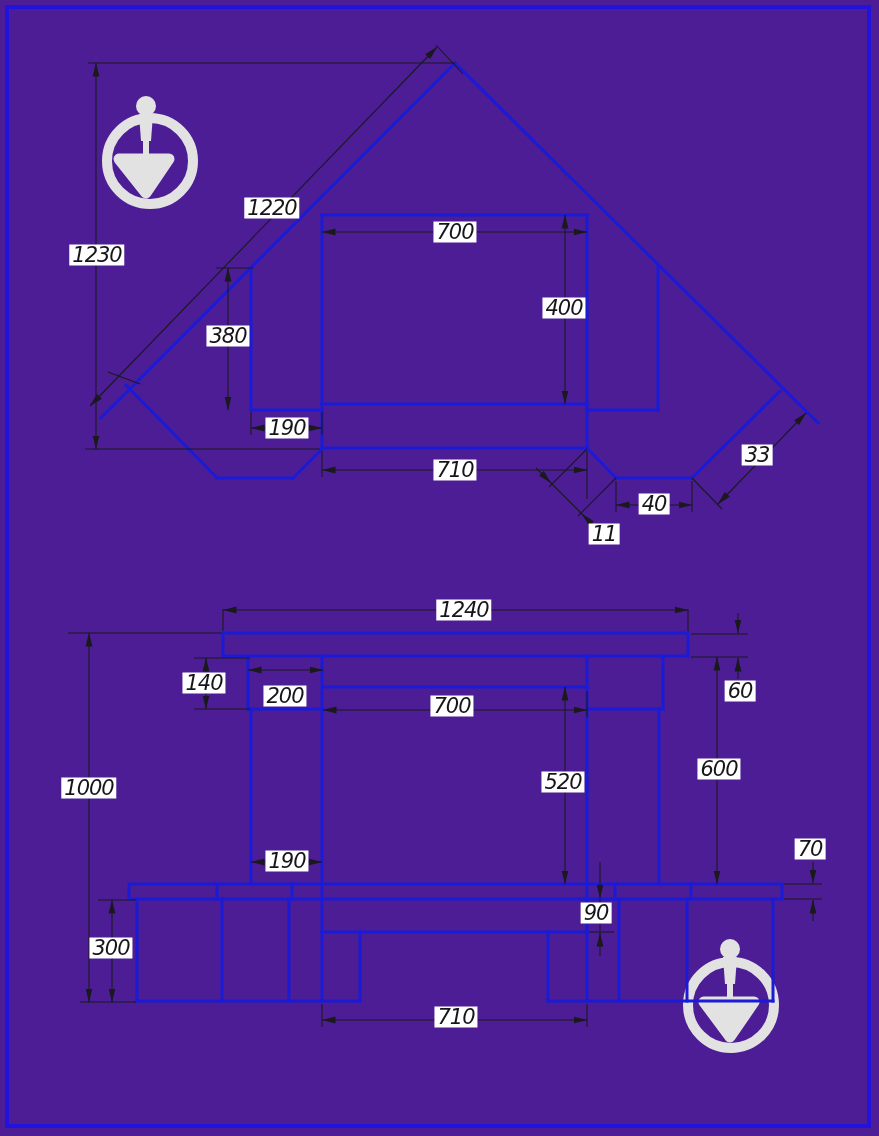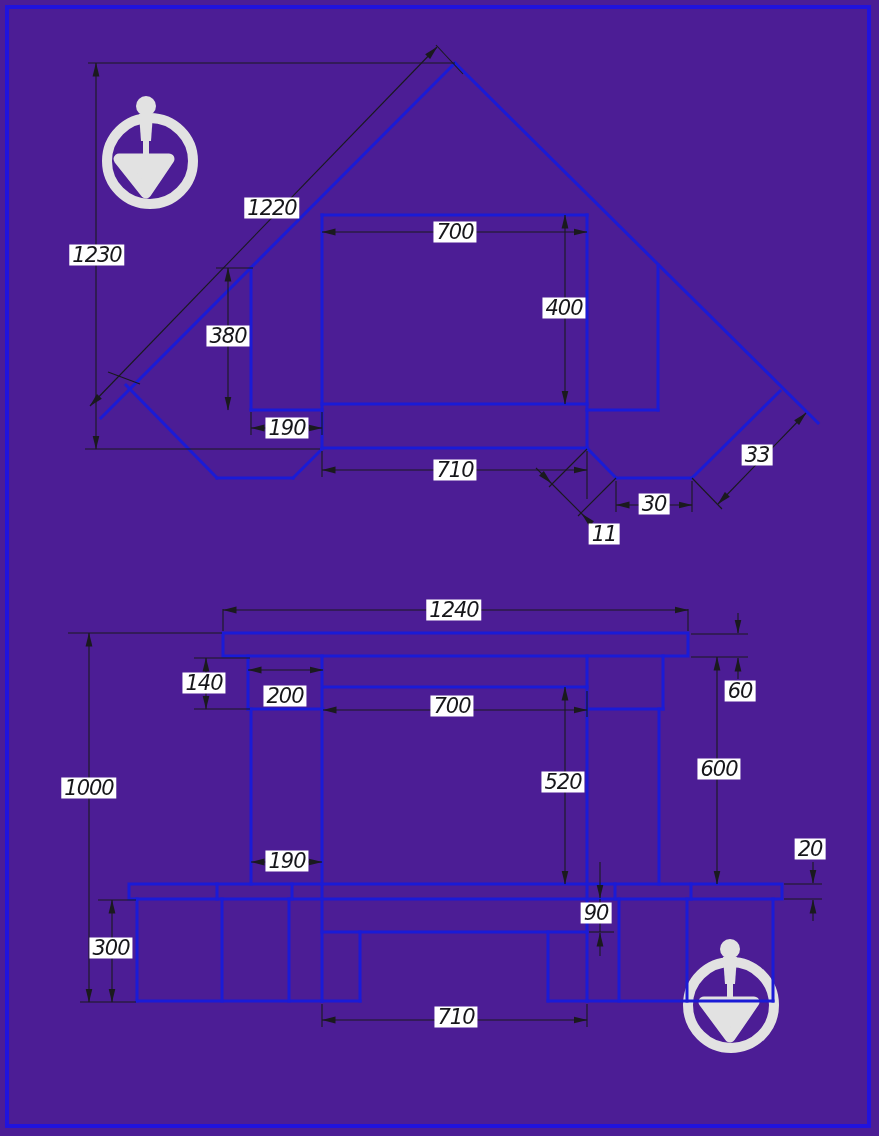--- a/index.html
+++ b/index.html
@@ -184,31 +184,31 @@
   </svg>
 
   <div class="dim" style="left:272px;top:208px">1220</div>
   <div class="dim" style="left:97px;top:255px">1230</div>
   <div class="dim" style="left:455px;top:232px">700</div>
   <div class="dim" style="left:564px;top:308px">400</div>
   <div class="dim" style="left:228px;top:336px">380</div>
   <div class="dim" style="left:287px;top:428px">190</div>
   <div class="dim" style="left:455px;top:470px">710</div>
   <div class="dim" style="left:604px;top:534px">11</div>
-  <div class="dim" style="left:654px;top:504px">30</div>
+  <div class="dim" style="left:654px;top:504px">40</div>
   <div class="dim" style="left:757px;top:455px">33</div>
 
-  <div class="dim" style="left:454px;top:610px">1240</div>
+  <div class="dim" style="left:464px;top:610px">1240</div>
   <div class="dim" style="left:740px;top:691px">60</div>
   <div class="dim" style="left:204px;top:683px">140</div>
   <div class="dim" style="left:285px;top:696px">200</div>
   <div class="dim" style="left:452px;top:706px">700</div>
   <div class="dim" style="left:719px;top:769px">600</div>
   <div class="dim" style="left:563px;top:782px">520</div>
   <div class="dim" style="left:89px;top:788px">1000</div>
   <div class="dim" style="left:287px;top:861px">190</div>
-  <div class="dim" style="left:810px;top:849px">20</div>
+  <div class="dim" style="left:810px;top:849px">70</div>
   <div class="dim" style="left:596px;top:913px">90</div>
   <div class="dim" style="left:111px;top:948px">300</div>
   <div class="dim" style="left:456px;top:1017px">710</div>
 
   <div id="frame"></div>
 </div>
 
 </body></html>

